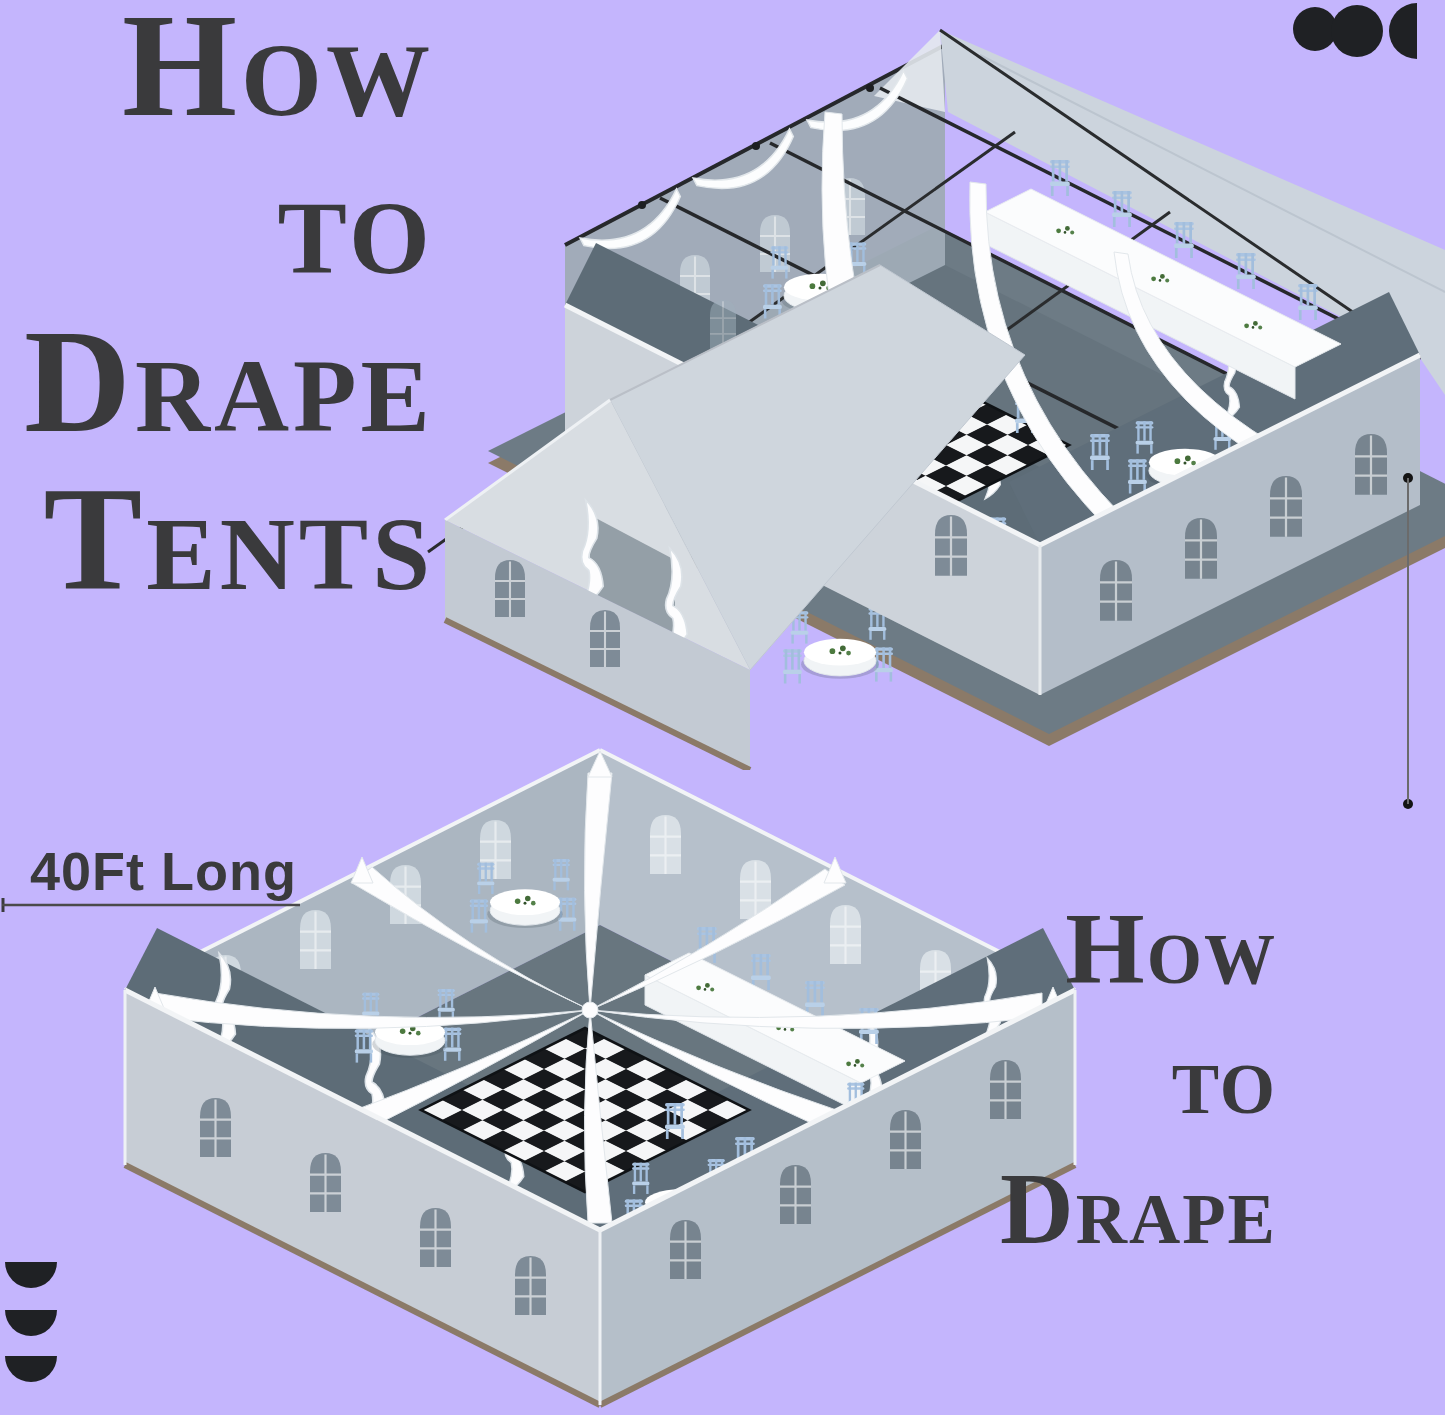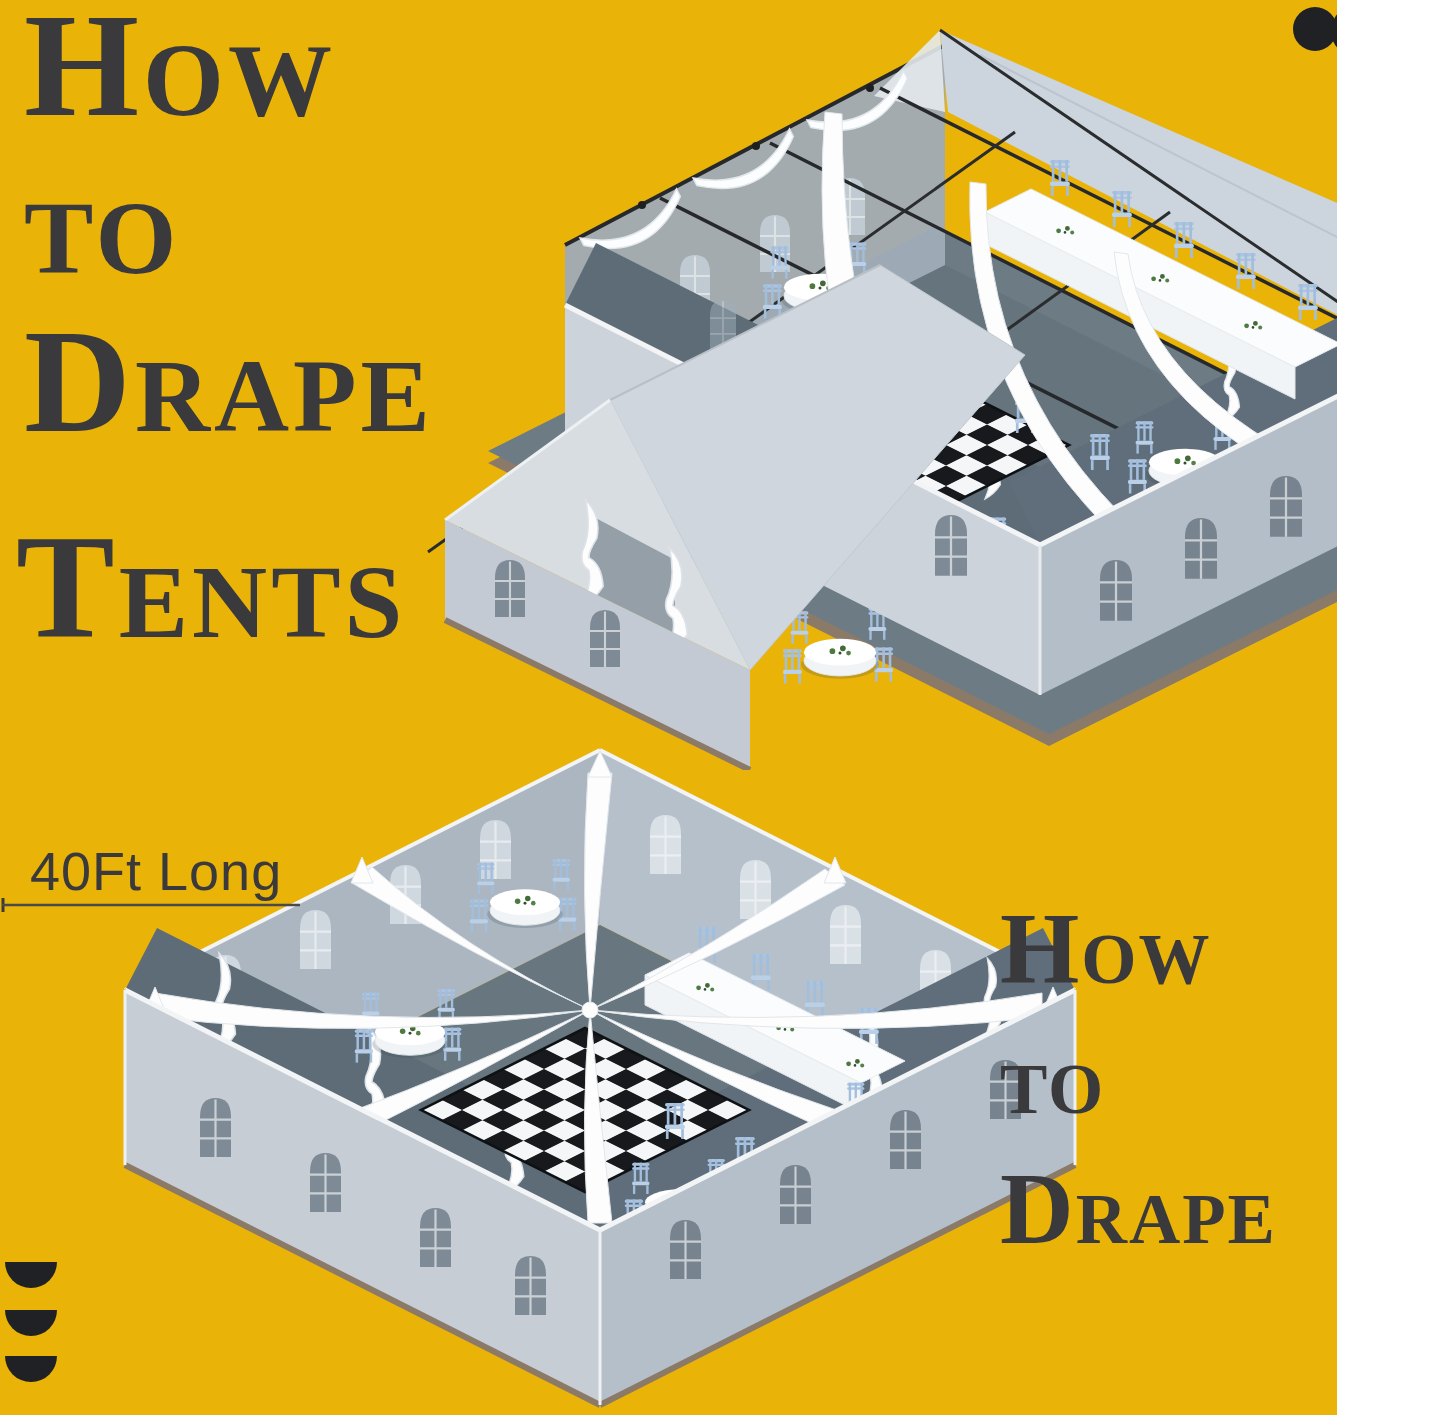--- a/index.html
+++ b/index.html
@@ -1,25 +1,25 @@
 <!DOCTYPE html>
 <html><head>
 <meta charset="utf-8">
 <style>
   html,body{margin:0;padding:0;background:#fff;}
-  .stage{position:relative;width:1337px;height:1415px;background:#eab308;overflow:hidden;
-         font-family:"Liberation Serif", serif;}
+  .stage{position:relative;width:1445px;height:1415px;background:#c4b5fd;overflow:hidden;
+         font-family:"Liberation Serif", serif;text-align:right;}
   .title{position:absolute;color:#3a3a3c;font-variant-caps:small-caps;font-weight:bold;}
   .title .ln{display:block;}
   .title-left{left:24px;top:-14px;font-size:148px;line-height:158px;letter-spacing:4px;}
-  .title-left .ln4{margin-left:-8px;margin-top:48px;}
+  .title-left .ln4{margin-left:-8px;}
   .title-right{left:1000px;top:884px;font-size:102px;line-height:130px;letter-spacing:2px;}
   .title-right .ln4{margin-left:-44px;}
   .dim-label{position:absolute;left:30px;top:840px;color:#3a3a3c;
-             font-family:"Liberation Sans", sans-serif;font-size:54px;font-weight:400;letter-spacing:1px;}
+             font-family:"Liberation Sans", sans-serif;font-size:54px;font-weight:700;letter-spacing:1px;}
   svg{position:absolute;display:block;}
   .illu{pointer-events:none;}
 </style>
 </head>
 <body>
 
 <div class="stage">
 
   <svg class="illu" style="left:280px;top:0;" width="1165" height="770" viewBox="0 0 1165 770">
     <defs>

